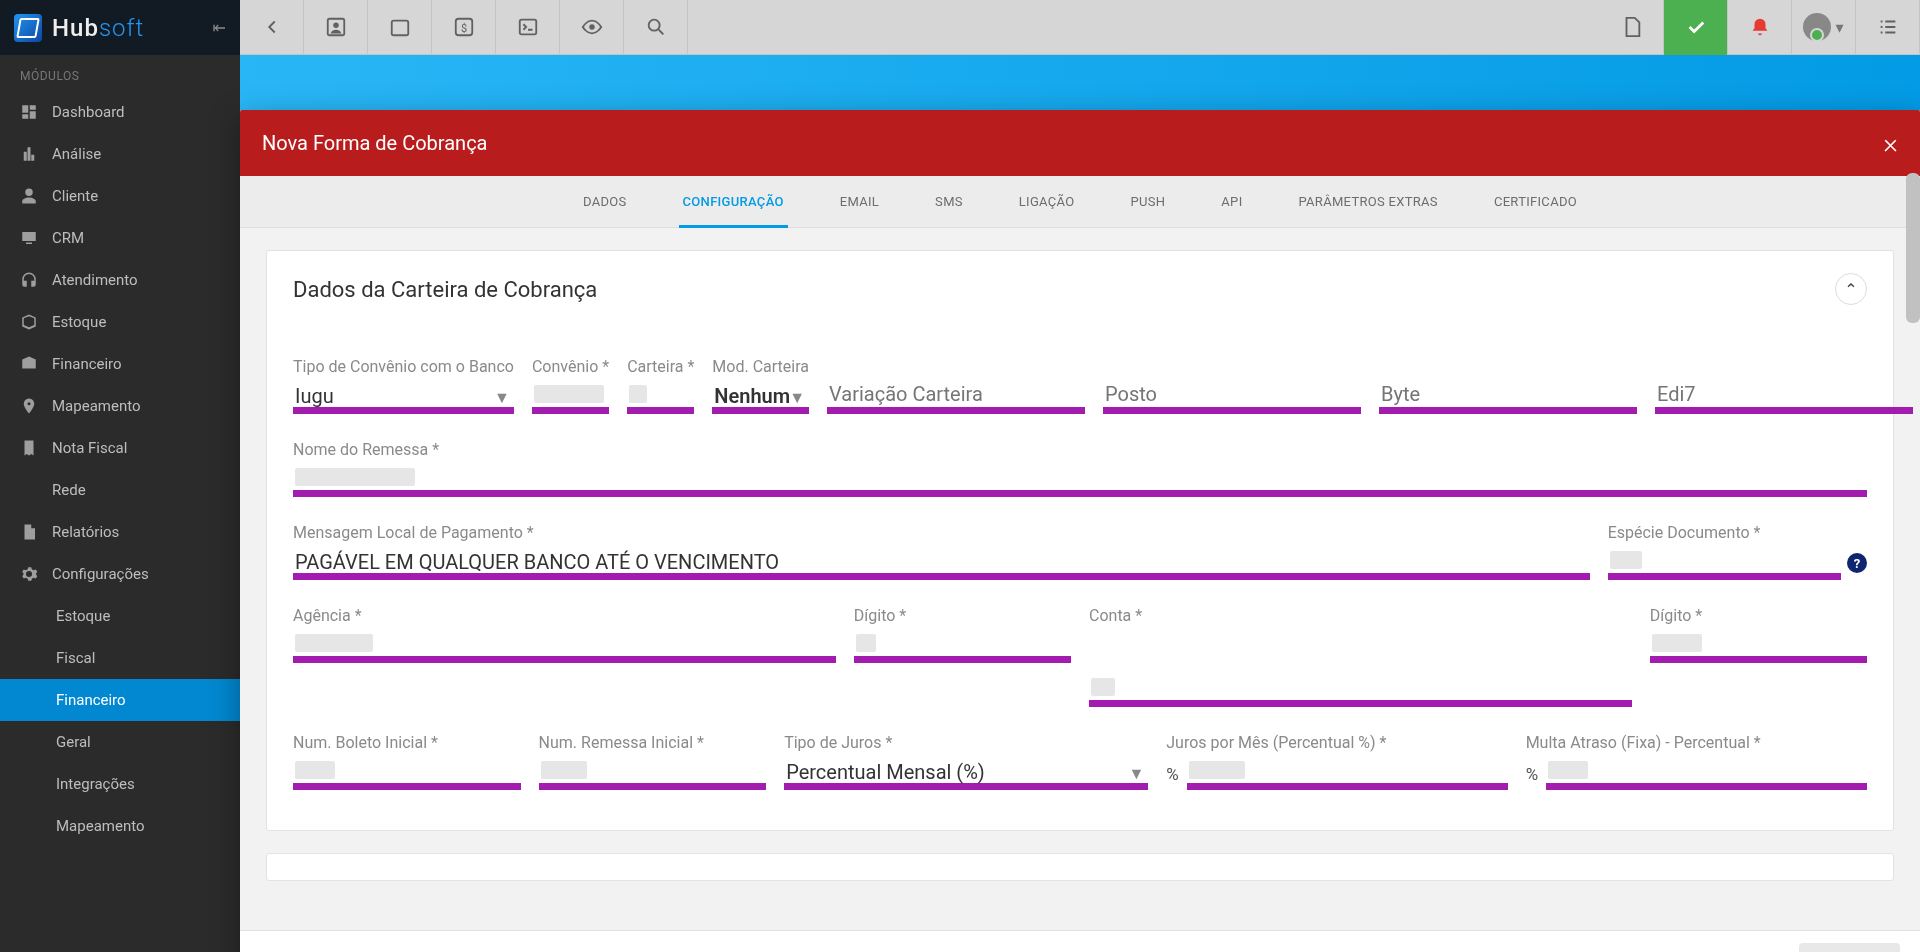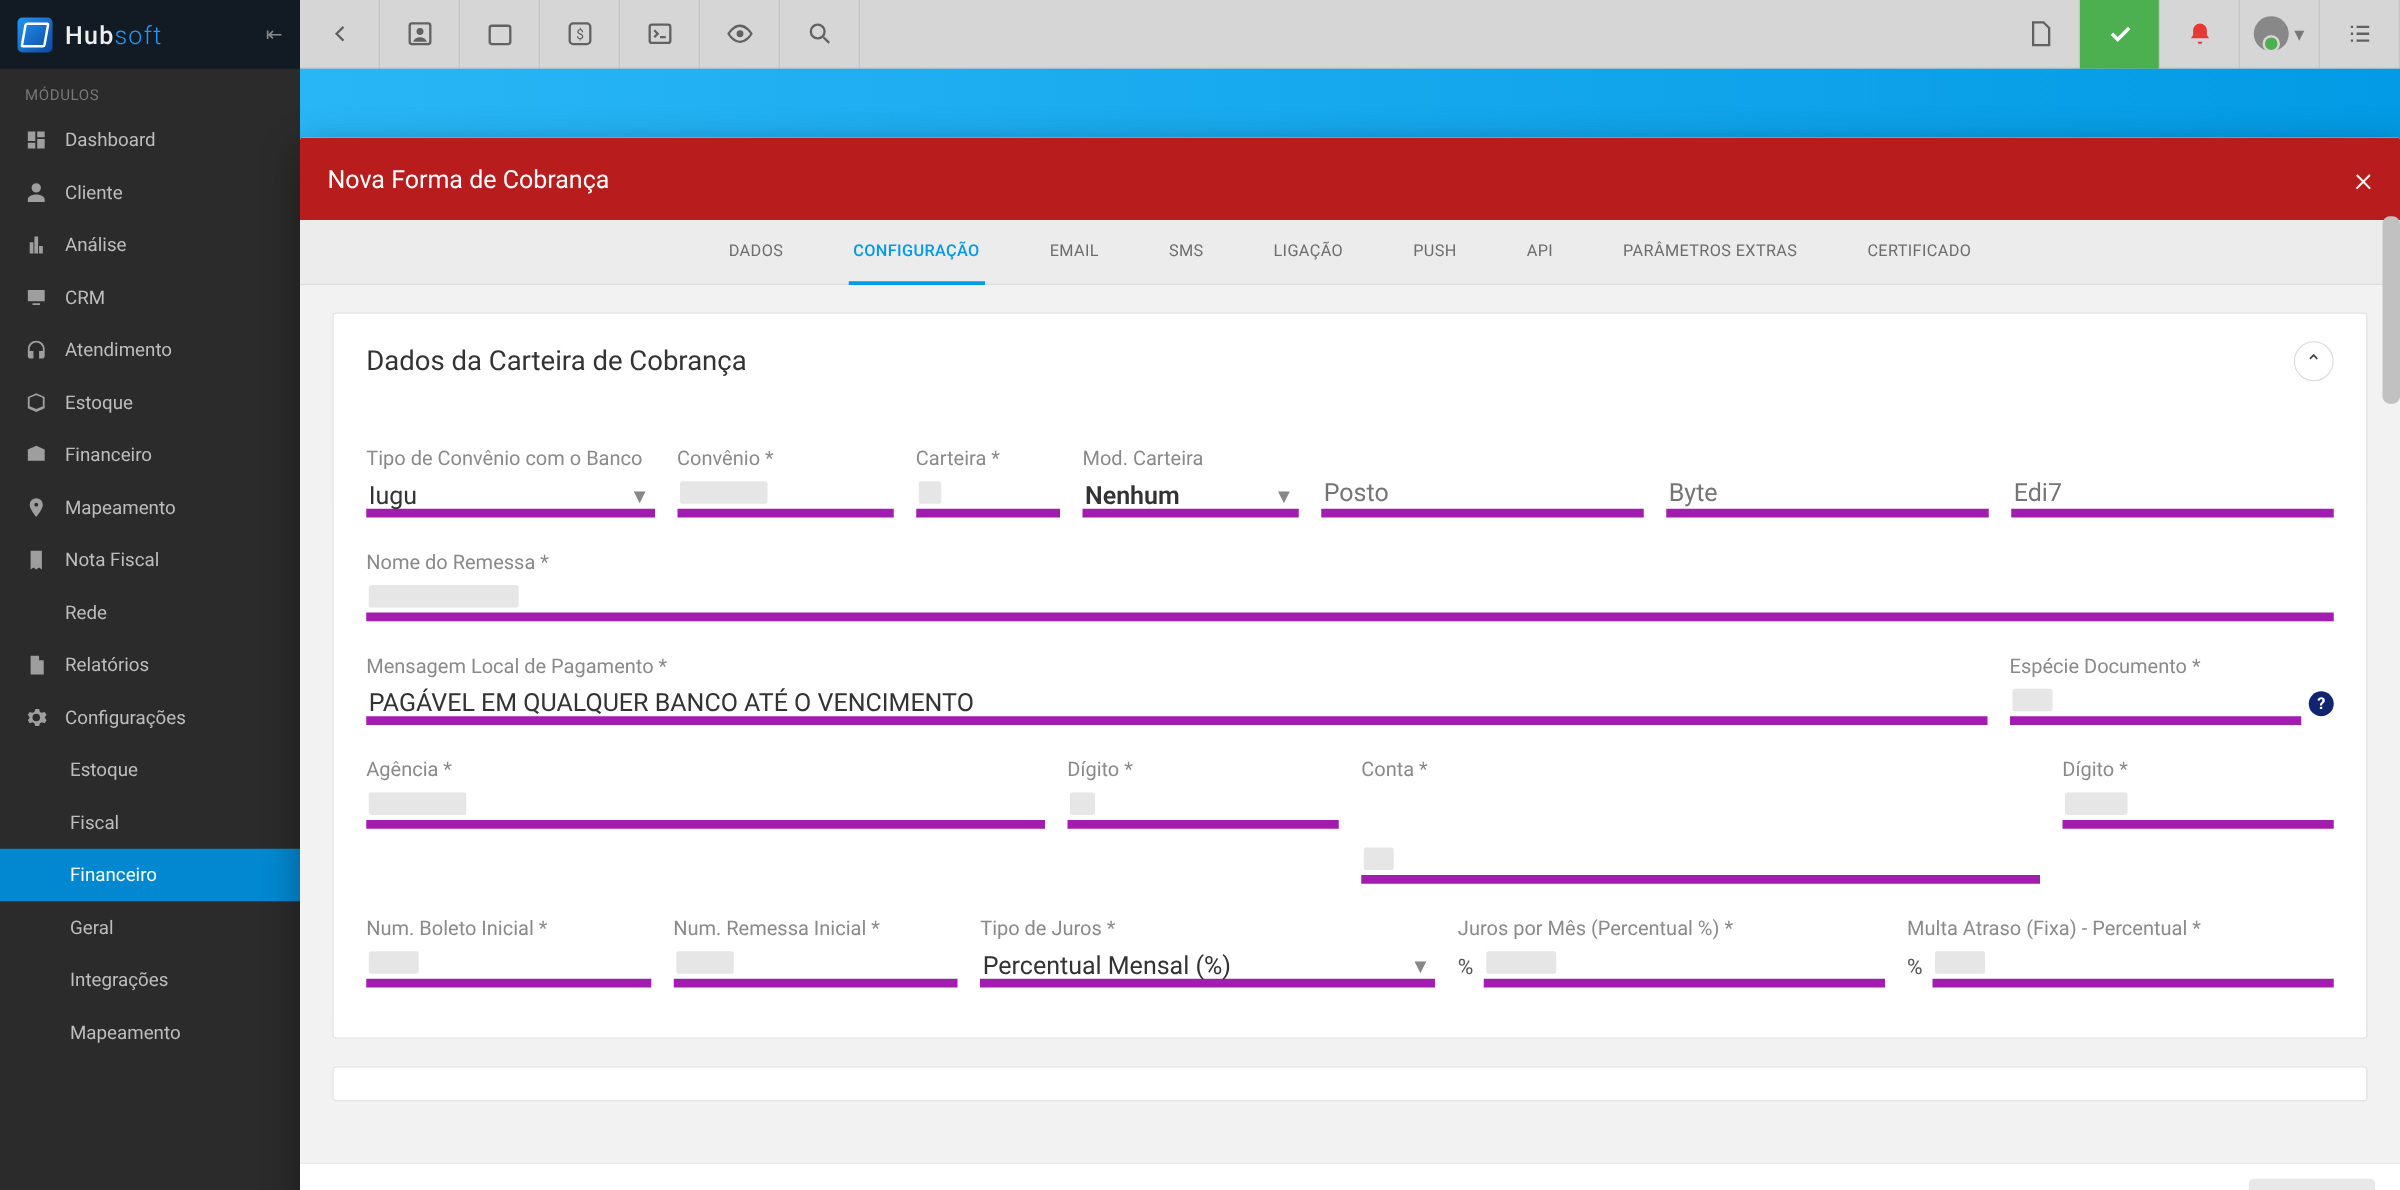--- a/index.html
+++ b/index.html
@@ -4,21 +4,21 @@
 <style>
 * { box-sizing: border-box; margin: 0; padding: 0; font-family: -apple-system, BlinkMacSystemFont, "Segoe UI", Roboto, Arial, sans-serif; }
 html, body { width: 1920px; height: 952px; overflow: hidden; background: #d8d8d8; }
 .app { display: flex; height: 100%; }
 
 
 .sidebar { width: 240px; background: #2b2b2b; color: #ccc; display: flex; flex-direction: column; font-size: 15px; }
 .logo-bar { height: 55px; background: #121a24; display: flex; align-items: center; padding: 0 14px; gap: 10px; }
 .logo-a { width: 28px; height: 28px; background: linear-gradient(135deg,#2196f3,#0d47a1); border-radius: 4px; position:relative; }
 .logo-a::after{content:"";position:absolute;inset:4px;border:2px solid #fff;border-radius:2px;transform:skew(-10deg);}
-.logo-text { font-size: 20px; font-weight: 300; letter-spacing: 1px; }
+.logo-text { font-size: 24px; font-weight: 300; letter-spacing: 1px; }
 .logo-text .hub{color:#eee;font-weight:500;}
 .logo-text .soft{color:#2196f3;}
 .collapse-btn{margin-left:auto;color:#888;font-size:16px;}
 .sidebar-section{padding:14px 20px 8px;color:#777;font-size:12px;letter-spacing:.5px;}
 .side-item{display:flex;align-items:center;gap:14px;padding:12px 20px;color:#bdbdbd;cursor:pointer;font-size:15px;}
 .side-item.sub{padding-left:56px;}
 .side-item.active{background:#0288d1;color:#fff;}
 .side-item svg{width:18px;height:18px;fill:#9e9e9e;flex-shrink:0;}
 
 
@@ -86,29 +86,29 @@
     <div class="sidebar-section">MÓDULOS</div>
 
     <div class="side-item">
         <svg viewBox="0 0 24 24">
           <path d="M3 13h8V3H3v10zm0 8h8v-6H3v6zm10 0h8V11h-8v10zm0-18v6h8V3h-8z"></path>
         </svg>
         <span>Dashboard</span>
       </div>
     <div class="side-item">
         <svg viewBox="0 0 24 24">
+          <path d="M5 9h4v12H5zM10 3h4v18h-4zM15 13h4v8h-4z"></path>
+        </svg>
+        <span>Análise</span>
+      </div>
+    <div class="side-item">
+        <svg viewBox="0 0 24 24">
           <path d="M12 12a5 5 0 100-10 5 5 0 000 10zm0 2c-5 0-9 2.5-9 5v3h18v-3c0-2.5-4-5-9-5z"></path>
         </svg>
         <span>Cliente</span>
-      </div>
-    <div class="side-item">
-        <svg viewBox="0 0 24 24">
-          <path d="M5 9h4v12H5zM10 3h4v18h-4zM15 13h4v8h-4z"></path>
-        </svg>
-        <span>Análise</span>
       </div>
     <div class="side-item">
         <svg viewBox="0 0 24 24">
           <path d="M3 4h18v12H3zM8 20h8v-2H8z"></path>
         </svg>
         <span>CRM</span>
       </div>
     <div class="side-item">
         <svg viewBox="0 0 24 24">
           <path d="M12 2a9 9 0 00-9 9v7a3 3 0 003 3h3v-8H5v-2a7 7 0 0114 0v2h-4v8h3a3 3 0 003-3v-7a9 9 0 00-9-9z"></path>
@@ -318,20 +318,24 @@
                   </div>
                   <div class="field" style="flex:1.5;">
                     <span class="lbl">Mod. Carteira</span>
                     <div class="sel-wrap">
                       <div class="inp" style="font-weight:600;">Nenhum</div>
                       <span class="sel-caret">▼</span>
                     </div>
                   </div>
                   <div class="field">
                       <span class="lbl">&nbsp;</span>
+                      <input class="inp placeholder" placeholder="Variação Carteira" style="">
+                    </div>
+                  <div class="field">
+                      <span class="lbl">&nbsp;</span>
                       <input class="inp placeholder" placeholder="Posto" style="">
                     </div>
                   <div class="field">
                       <span class="lbl">&nbsp;</span>
                       <input class="inp placeholder" placeholder="Byte" style="">
                     </div>
                   <div class="field">
                       <span class="lbl">&nbsp;</span>
                       <input class="inp placeholder" placeholder="Edi7" style="">
                     </div>

